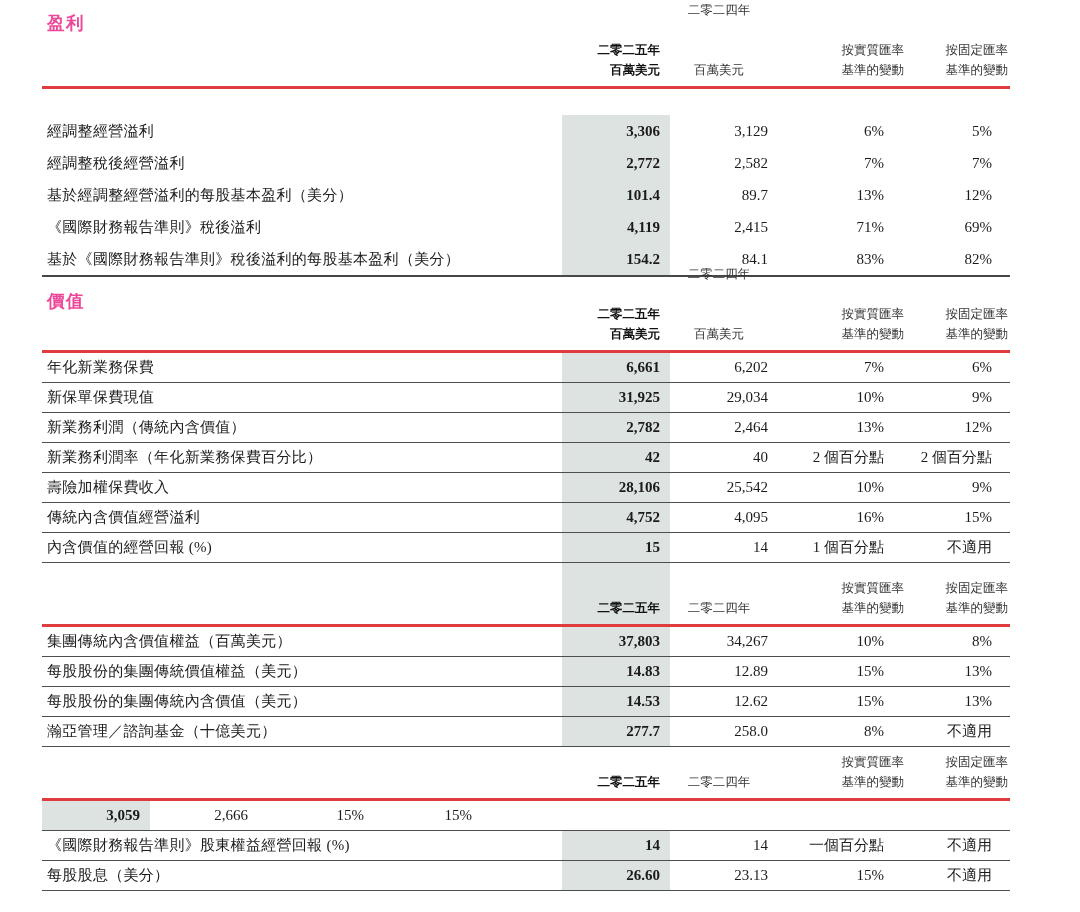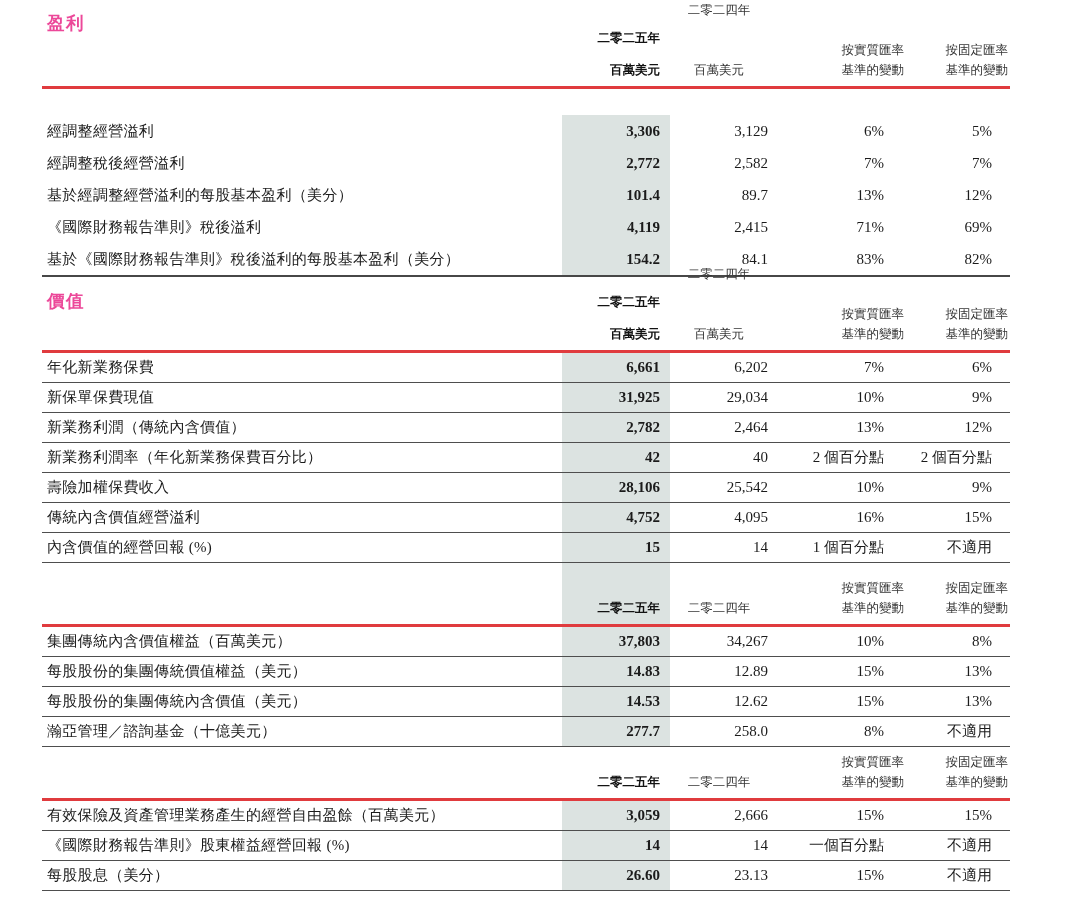--- a/index.html
+++ b/index.html
@@ -37,21 +37,21 @@
   .cell { display: flex; align-items: center; font-size: 15px; color: #1b1b1b; }
   .cell.c-label { flex: 1; justify-content: flex-start; padding-left: 5px; letter-spacing: 0.3px; }
   .c-y25 { width: 108px; text-align: right; }
   .c-y24 { width: 106px; text-align: center; gap: 40px; }
   .c-chg1 { width: 132px; text-align: right; }
   .c-chg2 { width: 102px; text-align: right; }
   .cell.c-y25 { justify-content: flex-end; padding-right: 10px; font-weight: bold; background: var(--shade, #dce3e1); padding-left: 38px; }
   .cell.c-y24 { justify-content: flex-end; padding-right: 8px; }
   .cell.c-chg1 { justify-content: flex-end; padding-right: 24px; }
   .cell.c-chg2 { justify-content: flex-end; padding-right: 18px; }
-  .thead .c-y25 { padding-right: 10px; gap: 12px; }
+  .thead .c-y25 { padding-right: 10px; }
   .thead .c-y24 { padding-right: 8px; }
   .thead .c-chg1 { padding-right: 4px; }
   .thead .c-chg2 { padding-right: 2px; }
 
   
   .t-profit  .thead { height: 54px; }
   .t-value1  .thead { height: 40px; }
   .t-value2  .thead { height: 64px; }
   .t-capital .thead { height: 44px; }
 
@@ -268,21 +268,20 @@
             <div class="hline">按實質匯率</div>
             <div class="hline">基準的變動</div>
           </div>
           <div class="hcell c-chg2">
             <div class="hline">按固定匯率</div>
             <div class="hline">基準的變動</div>
           </div>
         </div>
         <div class="tbody">
           <div class="trow">
-            <div class="cell c-label">有效保險及資產管理業務產生的經營自由盈餘（百萬美元）</div>
             <div class="cell c-y25">3,059</div>
             <div class="cell c-y24">2,666</div>
             <div class="cell c-chg1">15%</div>
             <div class="cell c-chg2">15%</div>
           </div>
           <div class="trow">
             <div class="cell c-label">《國際財務報告準則》股東權益經營回報 (%)</div>
             <div class="cell c-y25">14</div>
             <div class="cell c-y24">14</div>
             <div class="cell c-chg1">一個百分點</div>

